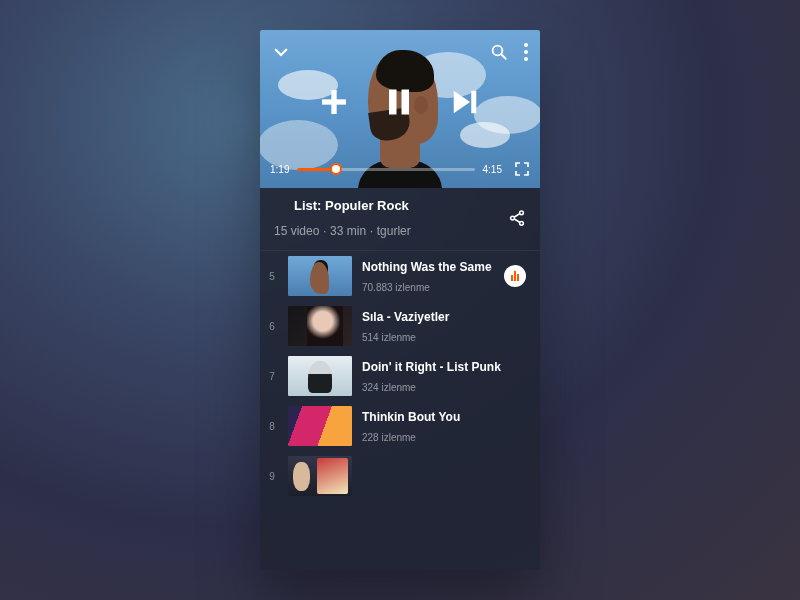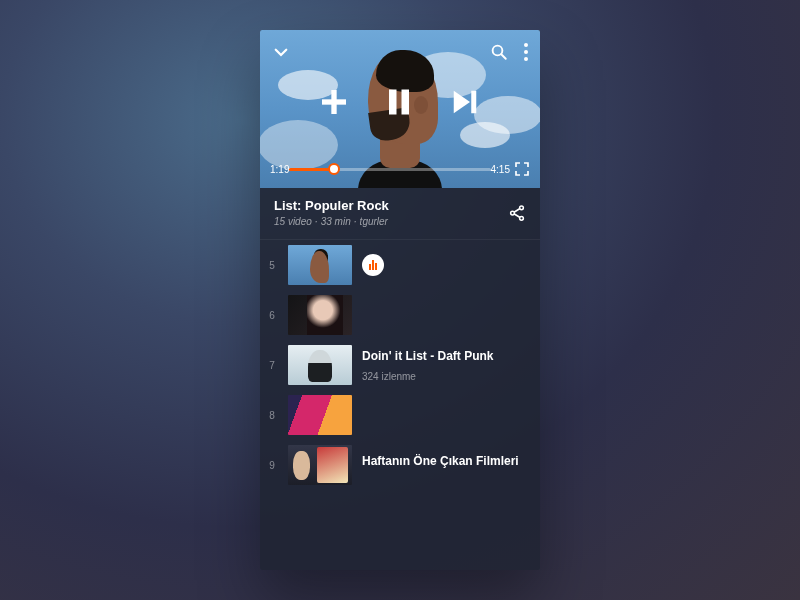--- a/index.html
+++ b/index.html
@@ -62,43 +62,43 @@
   svg { display:block; }
 
   .controls {
     position:absolute; top:55px; left:0; right:0;
     display:flex; align-items:center; justify-content:center;
     gap:34px;
   }
 
   .seek {
     position:absolute; bottom:8px; left:0; right:0; height:22px;
-    display:flex; align-items:center; padding:0 10px;
+    display:flex; align-items:center; gap:8px; padding:0 10px;
     font-size:10px; color:#fff;
   }
   .track {
     flex:1; height:3px; background:rgba(255,255,255,0.35);
     position:relative; border-radius:2px;
   }
   .track .fill {
     position:absolute; left:0; top:0; bottom:0; background:#ff5a00; border-radius:2px;
   }
   .track .thumb {
     position:absolute; top:50%; width:12px;height:12px; background:#fff; border:2px solid #ff5a00;
     border-radius:50%; transform:translate(-50%,-50%);
   }
 
   
   .listhead {
     display:flex; align-items:center; justify-content:space-between;
     padding:10px 14px 12px 14px;
     border-bottom:1px solid rgba(255,255,255,0.06);
   }
-  .listhead h2 {font-size:13px; font-weight:600;}
-  .listhead .meta {font-size:10px; color:rgba(255,255,255,0.55); margin-top:3px;font-style:italic;}
+  .listhead h2 {font-size:13px; font-weight:600;margin-left:20px;}
+  .listhead .meta {font-size:12px; color:rgba(255,255,255,0.55); margin-top:11px;}
 
   
   .playlist { flex:1; overflow:hidden; }
   .row {
     display:flex; align-items:center;
     padding:5px 14px 5px 6px;
     gap:10px;
   }
   .row .idx {width:12px; text-align:center; font-size:10px; color:rgba(255,255,255,0.45);}
   .row .thumb {width:64px; height:40px; border-radius:1px; flex-shrink:0;}
@@ -214,52 +214,60 @@
           <line x1="8" y1="13" x2="16" y2="18"></line>
         </svg>
     </div>
   </div>
 
   <div class="playlist">
 
     <div class="row">
       <div class="idx">5</div>
       <div class="thumb th-0"></div>
+      <div class="info">
+        <div class="title">Nothing Was the Same</div>
+        <div class="views">70.883 izlenme</div>
+      </div>
       <div class="badge">
         <span>
             <i style="height:6px"></i>
             <i style="height:10px"></i>
             <i style="height:7px"></i>
           </span>
       </div>
     </div>
 
     <div class="row">
       <div class="idx">6</div>
       <div class="thumb th-1"></div>
+      <div class="info">
+        <div class="title">Sıla - Vaziyetler</div>
+        <div class="views">514 izlenme</div>
+      </div>
     </div>
 
     <div class="row">
       <div class="idx">7</div>
       <div class="thumb th-2"></div>
       <div class="info">
-        <div class="title">Doin' it List - Daft Punk</div>
+        <div class="title">Doin' it Right - List Punk</div>
         <div class="views">324 izlenme</div>
       </div>
     </div>
 
     <div class="row">
       <div class="idx">8</div>
       <div class="thumb th-3"></div>
+      <div class="info">
+        <div class="title">Thinkin Bout You</div>
+        <div class="views">228 izlenme</div>
+      </div>
     </div>
 
     <div class="row">
       <div class="idx">9</div>
       <div class="thumb th-4"></div>
-      <div class="info">
-        <div class="title">Haftanın Öne Çıkan Filmleri</div>
-        <div class="views"></div>
-      </div>
     </div>
 
   </div>
 
 </div>
 
 </body></html>

